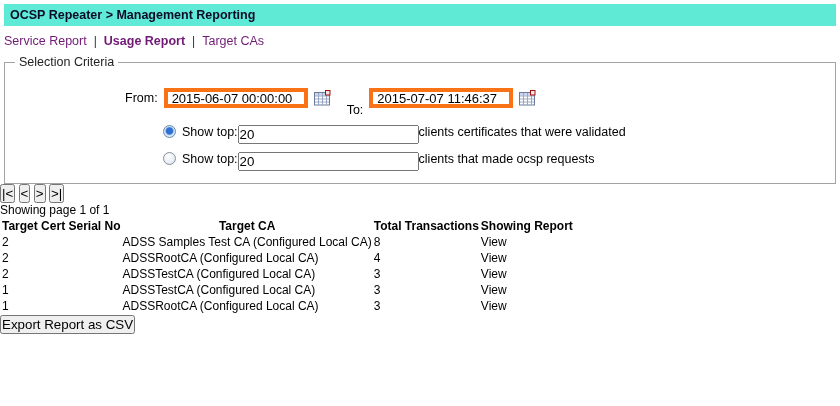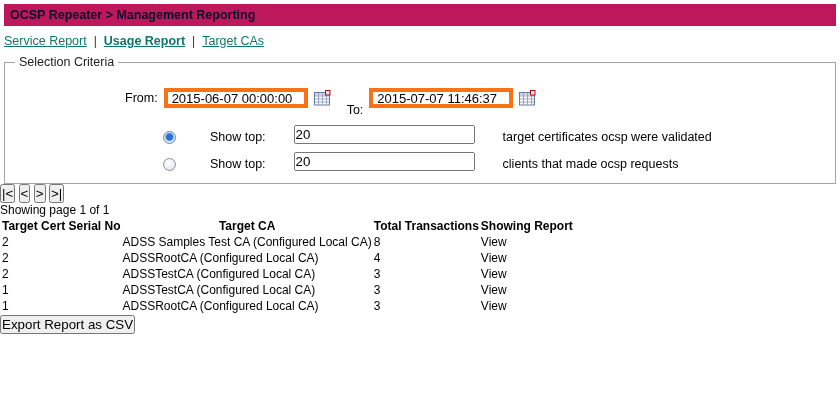--- a/index.html
+++ b/index.html
@@ -10,41 +10,40 @@
     background: #ffffff;
     color: #000;
     overflow: hidden;
   }
   .page { width: 840px; height: 406px; position: relative; }
 
   
   .titlebar {
     margin: 4px 4px 0 4px;
     height: 22px;
-    background: #be185d;
+    background: #5eead4;
     display: flex;
     align-items: center;
   }
   .titlebar .title {
     font-weight: bold;
     font-size: 12.5px;
     color: #0b0b28;
     padding-left: 6px;
   }
 
   
   .nav {
     margin: 7px 4px 0 4px;
     height: 16px;
     display: flex;
     align-items: center;
   }
   .nav a {
-    color: #0f766e;
-    text-decoration: underline;
+    color: #701a75;
     font-size: 12.5px;
     cursor: pointer;
   }
   .nav a.active { font-weight: bold; }
   .nav .sep { margin: 0 7px; color: #333; }
 
   
   fieldset.criteria {
     margin: 6px 4px 0 4px;
     border: 1px solid #a3a3a3;
@@ -76,24 +75,23 @@
     margin-left: 6px;
     width: 17px; height: 16px;
     display: inline-block;
     cursor: pointer;
     background: transparent;
     border: none;
     padding: 0;
   }
   .radio-row {
     display: flex;
-    align-items: flex-end;
+    align-items: flex-start;
     margin: 8px 0 0 150px;
     font-size: 12.5px;
-    gap: 28px;
   }
   .radio {
     width: 13px; height: 13px;
     border-radius: 50%;
     border: 1px solid #8a9097;
     background: radial-gradient(circle at 40% 35%, #ffffff 0%, #e8eef5 60%, #cdd6de 100%);
     margin-right: 6px;
     display: inline-block;
     cursor: pointer;
   }
@@ -226,21 +224,21 @@
           <line x1="1" y1="12" x2="15" y2="12" stroke="#9aa7c4"></line>
           <rect x="11.5" y="0.5" width="4.5" height="4.5" fill="#f6e2e2" stroke="#a01010"></rect>
         </svg>
       </button>
     </div>
 
     <div class="radio-row">
       <span class="radio checked"></span>
       <span class="show-lbl">Show top:</span>
       <input class="topn" type="text" value="20" style="">
-      <span class="suffix">target certificates ocsp were validated</span>
+      <span class="suffix">clients certificates that were validated</span>
     </div>
 
     <div class="radio-row">
       <span class="radio"></span>
       <span class="show-lbl">Show top:</span>
       <input class="topn" type="text" value="20" style="">
       <span class="suffix">clients that made ocsp requests</span>
     </div>
   </fieldset>
 

